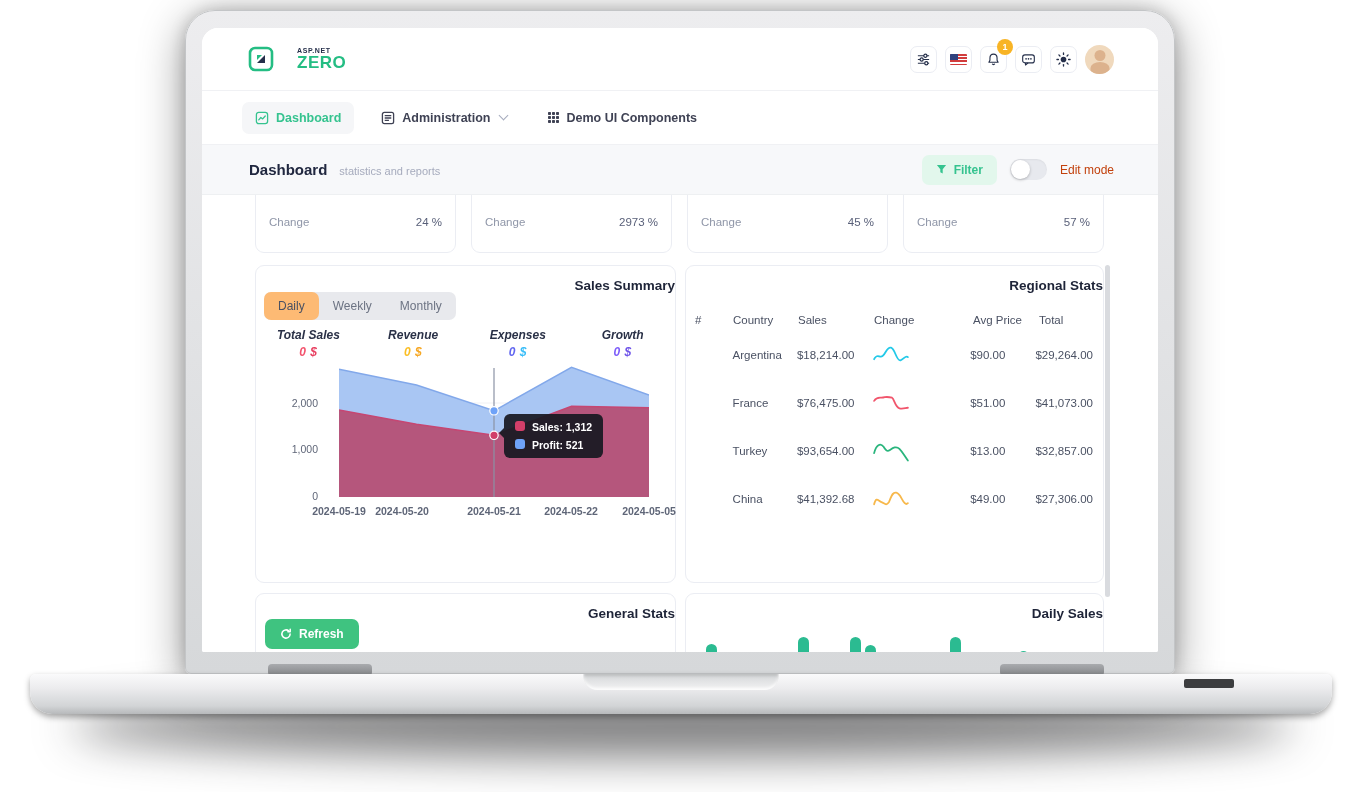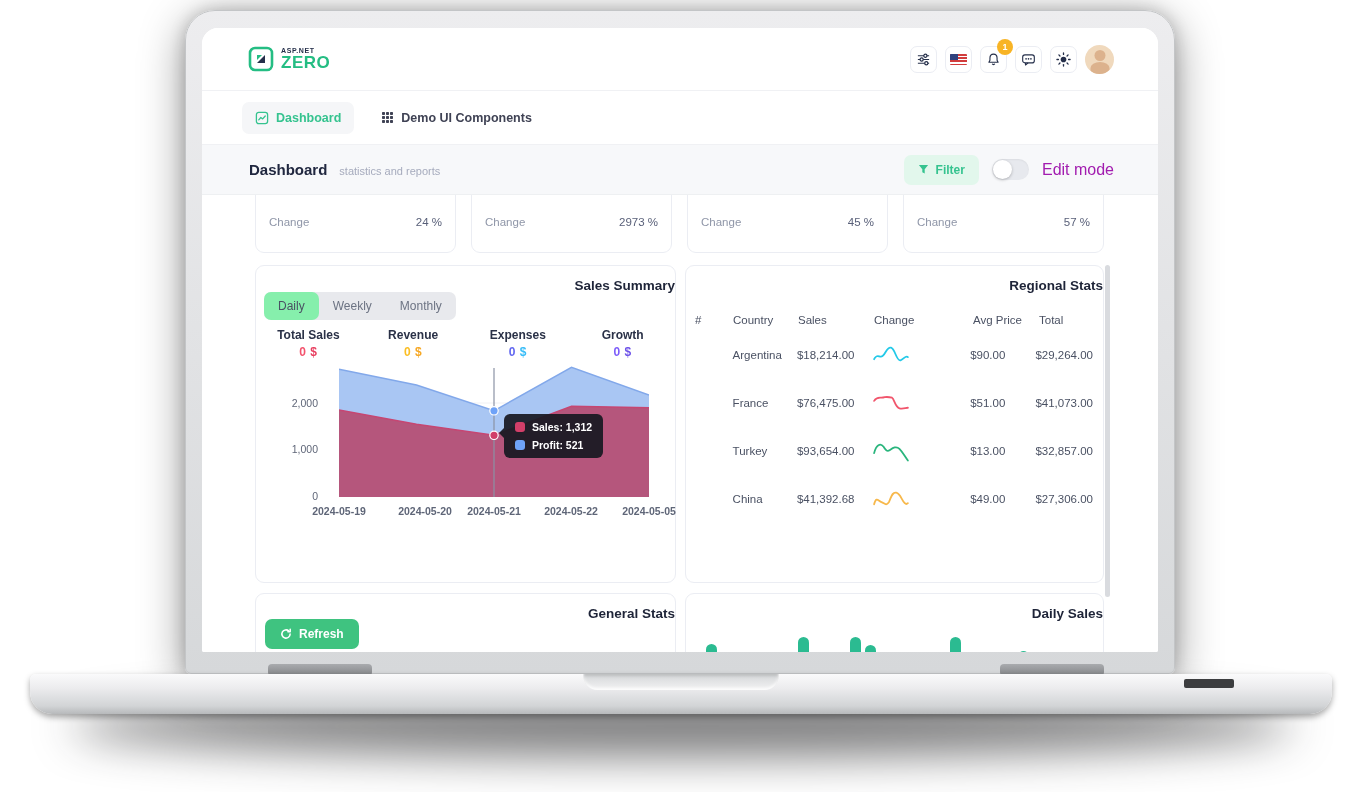--- a/index.html
+++ b/index.html
@@ -25,21 +25,21 @@
           border-radius:6px 6px 22px 22px; box-shadow:0 3px 6px rgba(0,0,0,.35); }
   .hinge-notch { position:absolute; left:50%; top:0; transform:translateX(-50%);
                  width:195px; height:16px; background:linear-gradient(180deg,#d4d6d8,#f3f3f4);
                  border-radius:0 0 14px 14px; box-shadow:inset 0 -2px 3px rgba(255,255,255,.8), inset 0 2px 3px rgba(0,0,0,.12); }
   .base-port { position:absolute; right:98px; top:5px; width:50px; height:9px;
                background:#3c3d3f; border-radius:2px; }
 
   
   .topbar { height:62px; display:flex; align-items:center; justify-content:space-between;
             padding:0 44px 0 46px; background:#fff; }
-  .logo { display:flex; align-items:center; gap:7px;justify-content:center; }
+  .logo { display:flex; align-items:center; gap:23px;justify-content:center; }
   .logo-text { line-height:1; }
   .logo-top { font-size:7px; font-weight:bold; letter-spacing:.6px; color:#252f4a; }
   .logo-main { font-size:17px; font-weight:bold; letter-spacing:.5px; color:#24bd83; }
   .top-icons { display:flex; align-items:center; gap:8px; }
   .icon-btn { position:relative; width:27px; height:27px; border:1px solid #ebedf3; border-radius:7px;
               background:#fff; display:flex; align-items:center; justify-content:center; cursor:pointer; }
   .badge { position:absolute; top:-8px; right:-7px; min-width:16px; height:16px; border-radius:8px;
            background:#f8b425; color:#fff; font-size:9px; font-weight:bold;
            display:flex; align-items:center; justify-content:center; padding:0 4px; }
   .avatar { width:29px; height:29px; border-radius:50%; background:#f0d9bd; position:relative; overflow:hidden; }
@@ -64,49 +64,49 @@
   .sub-left { display:flex; align-items:baseline; gap:12px; }
   .page-title { font-size:15px; font-weight:bold; color:#20273f; }
   .page-subtitle { font-size:11px; color:#a6abbd; }
   .sub-right { display:flex; align-items:center; gap:13px; }
   .filter-btn { display:flex; align-items:center; gap:7px; background:#e2f7ec; color:#35c38f;
                 font-size:12px; font-weight:bold; padding:8px 14px; border-radius:7px; cursor:pointer; }
   .toggle { width:37px; height:21px; border-radius:11px; background:#e7e9ee; position:relative; cursor:pointer;
             box-shadow:inset 0 1px 2px rgba(0,0,0,.05); }
   .toggle .knob { position:absolute; left:1px; top:1px; width:19px; height:19px; border-radius:50%;
                   background:#fff; box-shadow:0 1px 3px rgba(0,0,0,.25); }
-  .edit-label { font-size:16px; color:#a21caf; }
+  .edit-label { font-size:12px; color:#c2410c; }
 
   
   .main { position:relative; width:100%; height:458px; background:#fff; overflow:hidden; }
   .card { position:absolute; background:#fff; border:1px solid #ebedf3; border-radius:9px; }
   .mini-card { height:88px; top:-30px; padding:50px 13px 0 13px; }
   .mini-row { display:flex; justify-content:space-between; align-items:center; }
   .mini-label { font-size:11.5px; color:#8f96a8; }
   .mini-value { font-size:11.5px; color:#596079; }
 
   .card-title { font-size:13.5px; font-weight:bold; color:#1e2438; padding:12px 0 0 16px;text-align:right; }
 
   
   .tabs { position:absolute; left:8px; top:26px; display:flex; background:#e8e9ed; border-radius:7px; padding:0; }
   .tab { font-size:12px; color:#6c7383; padding:7px 14px; border-radius:7px; cursor:pointer; }
-  .tab.active { background:#86efac; color:#4a5163; }
+  .tab.active { background:#fdba74; color:#4a5163; }
   .kpis { position:absolute; left:0; top:62px; width:100%; display:flex; }
-  .kpi { flex:1; text-align:center; }
+  .kpi { flex:1; text-align:center;font-style:italic; }
   .kpi-label { font-size:12px; font-weight:bold; color:#2a3147; }
   .kpi-value { font-size:12px; font-weight:bold; margin-top:3px; letter-spacing:.5px; }
   .ytick { position:absolute; width:44px; text-align:right; font-size:10.5px; color:#5f6678; }
   .chart-wrap { position:absolute; left:83px; top:100px; width:310px; height:131px; }
   .xticks { position:absolute; left:83px; top:239px; width:310px; height:14px; }
   .xticks span { position:absolute; width:76px; text-align:center; font-size:10.5px; color:#5f6678;font-weight:bold; }
   .tooltip { position:absolute; left:248px; top:148px; background:rgba(24,25,33,.93); border-radius:6px;
              padding:7px 11px; display:flex; flex-direction:column; gap:6px; z-index:5; }
   .tooltip:before { content:""; position:absolute; left:-5px; top:14px; border:5px solid transparent;
                     border-right-color:rgba(24,25,33,.93); border-left:0; }
-  .tt-row { display:flex; align-items:center; gap:7px; white-space:nowrap; }
+  .tt-row { display:flex; align-items:flex-start; gap:7px; white-space:nowrap; }
   .tt-sq { width:10px; height:10px; border-radius:3px; }
   .tt-text { font-size:10.5px; color:#fff; font-weight:bold; }
 
   
   .rtable { position:absolute; left:9px; top:43px; right:10px; }
   .rrow { display:flex; align-items:center; height:48px; }
   .rhead { height:22px; font-size:11.5px; color:#6c7590; }
   .c-num { width:38px; } .c-country { width:65px; } .c-sales { width:76px; }
   .c-change { width:99px; } .c-avg { width:66px; } .c-total { flex:1; }
   .rrow { font-size:11.5px; color:#4a5163; }
@@ -201,20 +201,30 @@
         </div>
       </div>
 
       <div class="navbar">
         <div class="nav-item active">
           <svg width="14" height="14" viewBox="0 0 15 15">
             <rect x="1.5" y="1.5" width="12" height="12" rx="2.5" fill="none" stroke="#35c38f" stroke-width="1.4"></rect>
             <polyline points="4,9.5 6.3,7 8.2,8.5 11,5.3" fill="none" stroke="#35c38f" stroke-width="1.4" stroke-linecap="round" stroke-linejoin="round"></polyline>
           </svg>
           <span>Dashboard</span>
+        </div>
+        <div class="nav-item">
+          <svg width="14" height="14" viewBox="0 0 15 15">
+            <rect x="1.5" y="1.5" width="12" height="12" rx="2" fill="none" stroke="#3f4254" stroke-width="1.4"></rect>
+            <line x1="4" y1="5" x2="11" y2="5" stroke="#3f4254" stroke-width="1.4"></line>
+            <line x1="4" y1="7.5" x2="11" y2="7.5" stroke="#3f4254" stroke-width="1.4"></line>
+            <line x1="4" y1="10" x2="8.5" y2="10" stroke="#3f4254" stroke-width="1.4"></line>
+          </svg>
+          <span>Administration</span>
+          <span class="chev"></span>
         </div>
         <div class="nav-item">
           <svg width="13" height="13" viewBox="0 0 13 13">
             <g fill="#3f4254">
               <rect x="1" y="1" width="3" height="3" rx="0.8"></rect>
                 <rect x="5" y="1" width="3" height="3" rx="0.8"></rect>
                 <rect x="9" y="1" width="3" height="3" rx="0.8"></rect>
               <rect x="1" y="5" width="3" height="3" rx="0.8"></rect>
                 <rect x="5" y="5" width="3" height="3" rx="0.8"></rect>
                 <rect x="9" y="5" width="3" height="3" rx="0.8"></rect>
@@ -330,21 +340,21 @@
               <span class="tt-text">Sales: 1,312</span>
             </div>
             <div class="tt-row">
               <span class="tt-sq" style="background-color: rgb(110, 162, 248);"></span>
               <span class="tt-text">Profit: 521</span>
             </div>
           </div>
 
           <div class="xticks">
             <span style="left:-38px;">2024-05-19</span>
-            <span style="left:48px;">2024-05-20</span>
+            <span style="left:25px;">2024-05-20</span>
             <span style="left:117px;">2024-05-21</span>
             <span style="left:194px;">2024-05-22</span>
             <span style="left:272px;">2024-05-05</span>
           </div>
         </div>
 
         <div class="card" style="left:483px; top:70px; width:419px; height:318px;">
           <div class="card-title">Regional Stats</div>
           <div class="rtable">
             <div class="rrow rhead">

